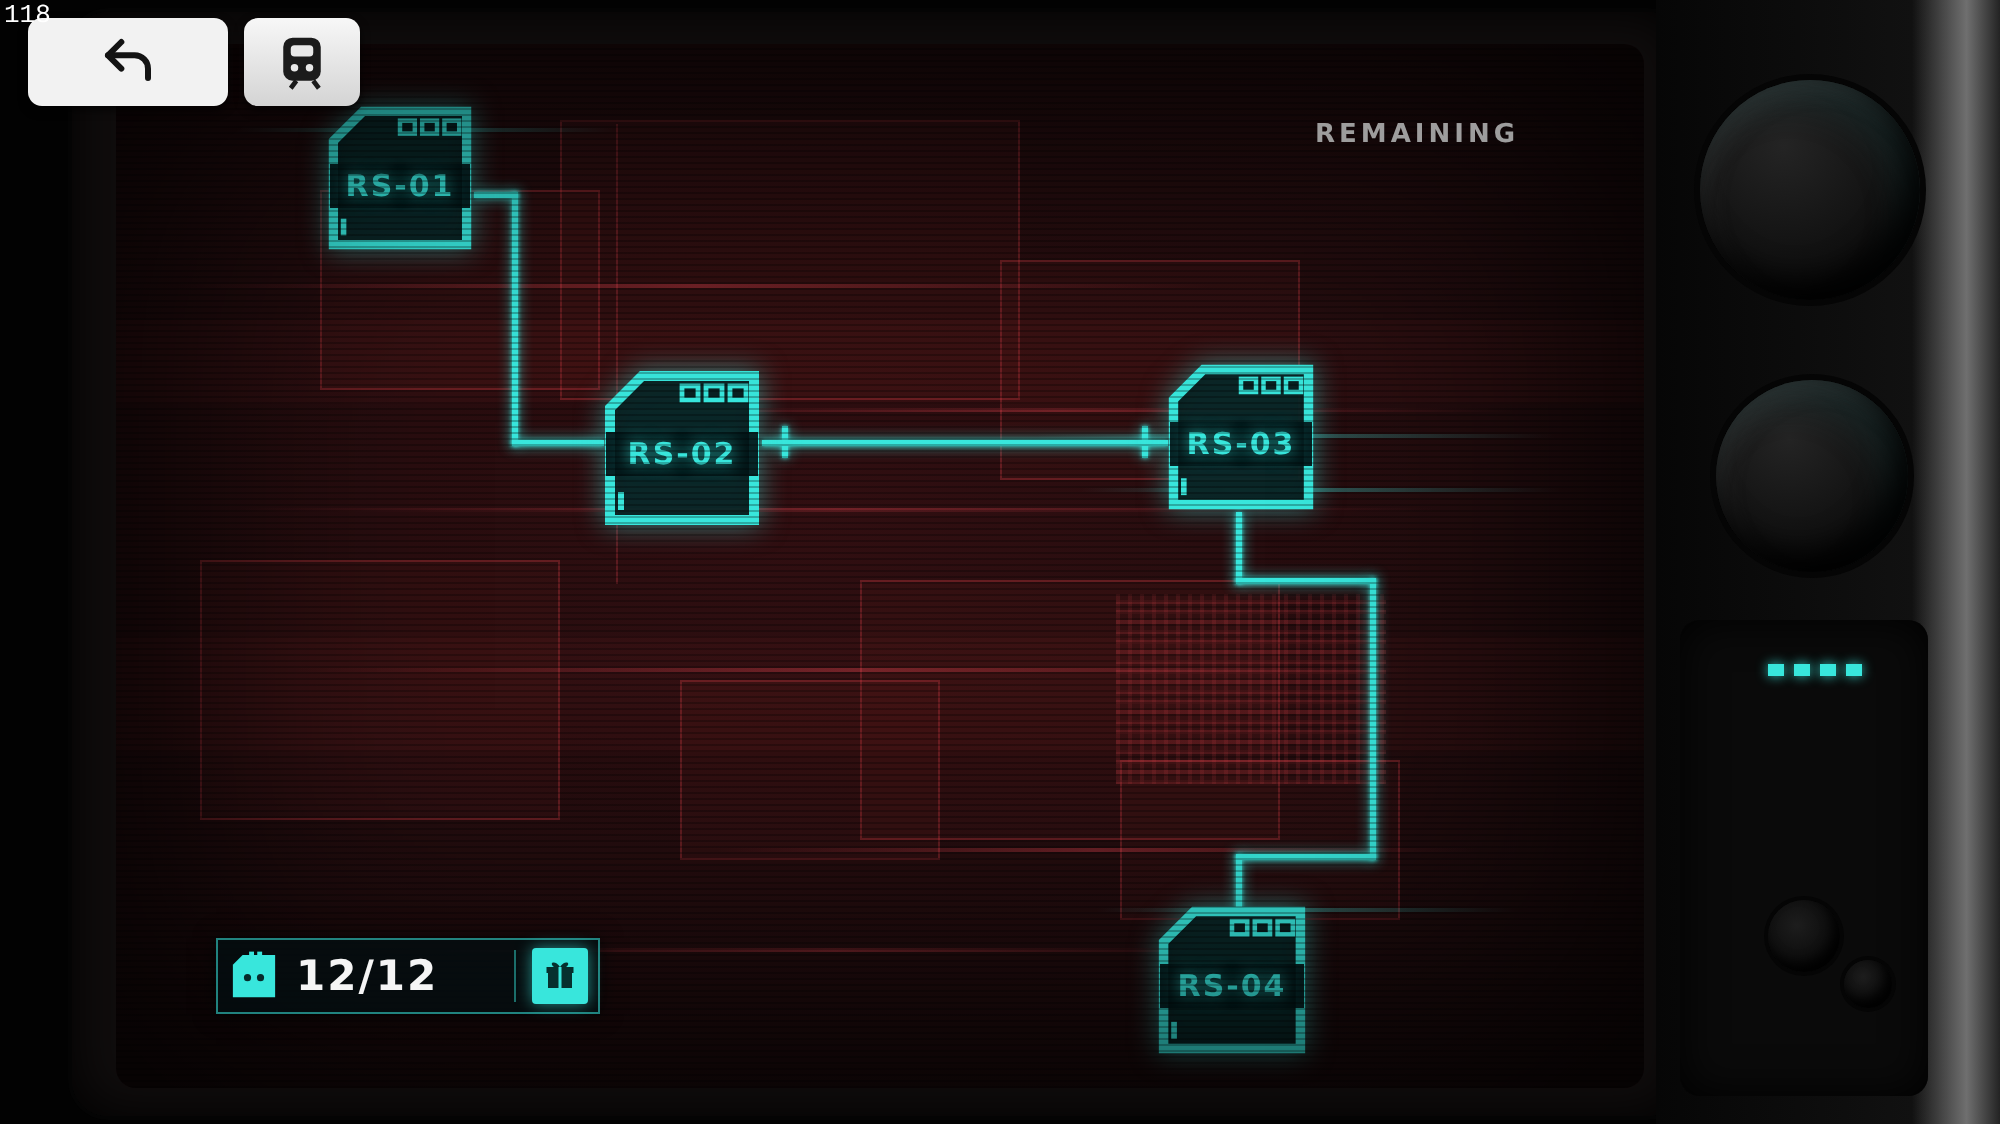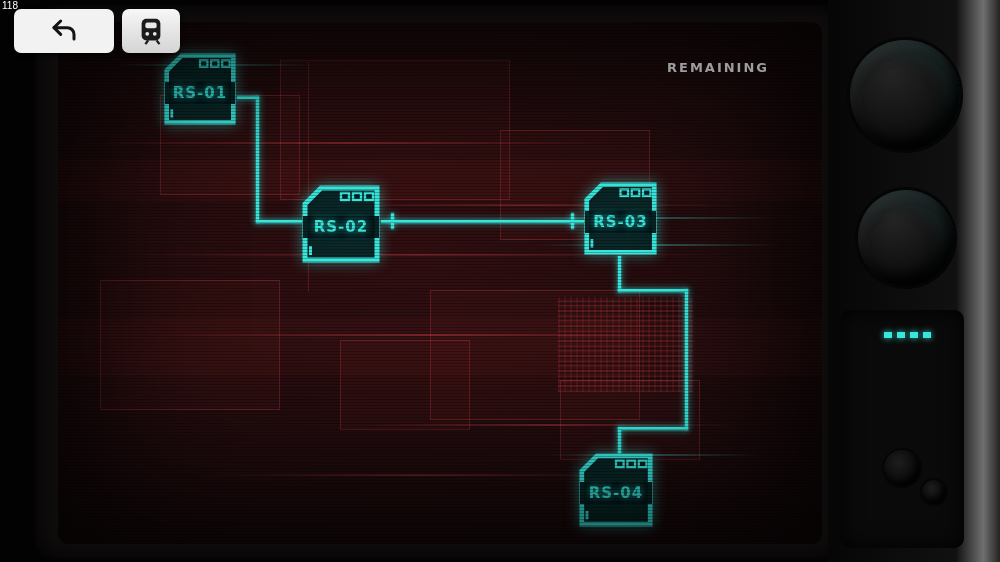--- a/index.html
+++ b/index.html
@@ -46,21 +46,21 @@
   .node svg { display:block; width:100%; height:100%; }
   .chip-path { stroke:var(--cyan); stroke-width:5; fill:rgba(6,28,30,.88); }
   .chip-pin  { stroke:var(--cyan); stroke-width:2.4; fill:rgba(6,28,30,.4); }
   .chip-tick { fill:var(--cyan); }
   .node .label { position:absolute; left:2px; right:2px; top:40%; height:22px; line-height:22px;
                  background:rgba(3,20,22,.92); color:var(--cyan); font-weight:bold; font-size:15px;
                  text-align:center; letter-spacing:1px;
                  text-shadow:0 0 9px rgba(56,230,220,.9); }
 
   
-  .remaining { position:absolute; left:584px; top:60px; width:185px; text-align:right; z-index:20; }
+  .remaining { position:absolute; left:616px; top:60px; width:185px; text-align:center; z-index:20; }
   .remaining .lbl { color:#9d9d9d; font-size:13px; font-weight:bold; letter-spacing:2px; }
   .remaining .val { color:#f2f2f2; font-size:24px; font-weight:bold; margin-top:2px;
                     letter-spacing:1px; text-shadow:0 1px 3px rgba(0,0,0,.8); }
 
   .counter { position:absolute; left:108px; top:469px; width:192px; height:38px; z-index:20;
              display:flex; align-items:center; gap:8px; padding:0 5px;
              background:rgba(4,14,16,.82); border:1px solid rgba(56,230,220,.55);
              box-shadow:0 0 10px rgba(0,0,0,.65); }
   .counter .val { color:#f5f5f5; font-size:21px; font-weight:bold; letter-spacing:1px; flex:1; }
   .counter .sep { width:1px; height:26px; background:rgba(56,230,220,.45); }
@@ -68,22 +68,22 @@
               display:flex; align-items:center; justify-content:center; cursor:pointer;
               box-shadow:0 0 8px rgba(56,230,220,.6); }
 
   
   .btn { position:absolute; top:9px; height:44px; border-radius:7px; z-index:30;
          display:flex; align-items:center; justify-content:center; cursor:pointer;
          box-shadow:0 2px 5px rgba(0,0,0,.7); }
   .btn-back { left:14px; width:100px; background:#f2f2f2; }
   .btn-tram { left:122px; width:58px; background:linear-gradient(#f7f7f7,#d4d4d4); }
 
-  .debug-num { position:absolute; left:2px; top:0; z-index:31; color:#fff; font-size:10px;
-               font-family:Liberation Sans, sans-serif; }
+  .debug-num { position:absolute; left:2px; top:0; z-index:31; color:#fff; font-size:13px;
+               font-family:Liberation Mono, monospace; }
 
   
   .right-panel { position:absolute; left:828px; top:0; width:172px; height:562px; z-index:5;
                  background:linear-gradient(90deg,#060606,#0e0e0e 55%,#151515); }
   .edge-light { position:absolute; left:956px; top:0; width:44px; height:562px; z-index:6;
                 background:linear-gradient(90deg, rgba(70,70,70,0), #6f6f6f 62%, #232323); }
   .knob { position:absolute; border-radius:50%; z-index:7;
           background:radial-gradient(circle at 38% 30%, #242424, #0a0a0a 75%);
           box-shadow:0 0 0 3px #050505, inset -7px -10px 14px rgba(0,0,0,.9),
                      inset 5px 6px 10px rgba(95,95,95,.18), inset -10px 12px 16px rgba(35,80,80,.28); }
@@ -187,20 +187,40 @@
     <span class="label">RS-04</span>
   </div>
 
   <div class="scanlines"></div>
   <div class="vignette"></div>
 
   <div class="remaining">
     <div class="lbl">REMAINING</div>
   </div>
 
+  <div class="counter">
+    <svg width="26" height="26" viewBox="0 0 32 32">
+      <path d="M9 3 H29 V29 H3 V9 Z" fill="var(--cyan)"></path>
+      <circle cx="12" cy="17" r="2.2" fill="#062a2a"></circle>
+      <circle cx="20" cy="17" r="2.2" fill="#062a2a"></circle>
+      <rect x="13" y="1" width="3" height="3" fill="var(--cyan)"></rect>
+      <rect x="18" y="1" width="3" height="3" fill="var(--cyan)"></rect>
+    </svg>
+    <span class="val">12/12</span>
+    <span class="sep"></span>
+    <span class="gift-btn">
+      <svg width="18" height="18" viewBox="0 0 24 24">
+        <rect x="4" y="10" width="16" height="10" fill="#06302e"></rect>
+        <rect x="3" y="6" width="18" height="4" fill="#06302e"></rect>
+        <rect x="11" y="6" width="2" height="14" fill="var(--cyan)"></rect>
+        <path d="M12 6 C9 1 4 3 8 6 Z" fill="#06302e"></path>
+        <path d="M12 6 C15 1 20 3 16 6 Z" fill="#06302e"></path>
+      </svg>
+    </span>
+  </div>
 
   <div class="right-panel"></div>
   <div class="edge-light"></div>
   <div class="knob knob1"></div>
   <div class="knob knob2"></div>
   <div class="panel-box"></div>
   <div class="dots">
     <span class="dot"></span>
     <span class="dot"></span>
     <span class="dot"></span>

